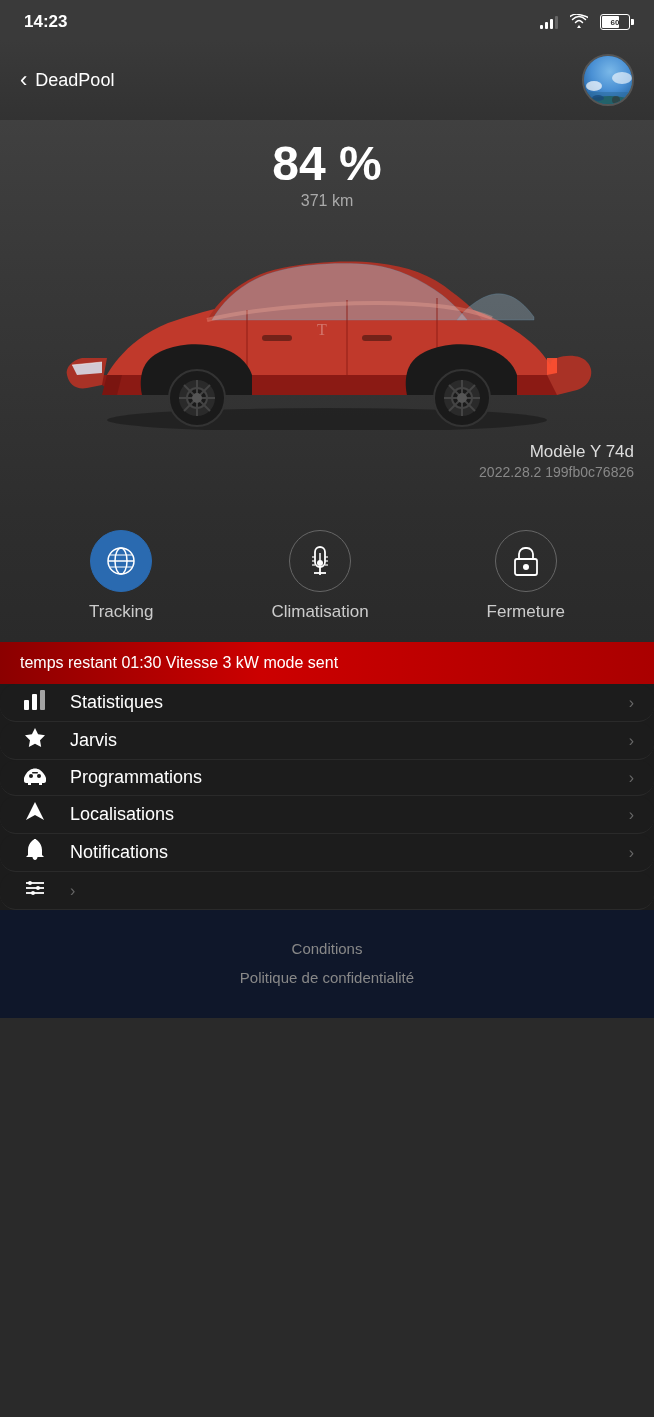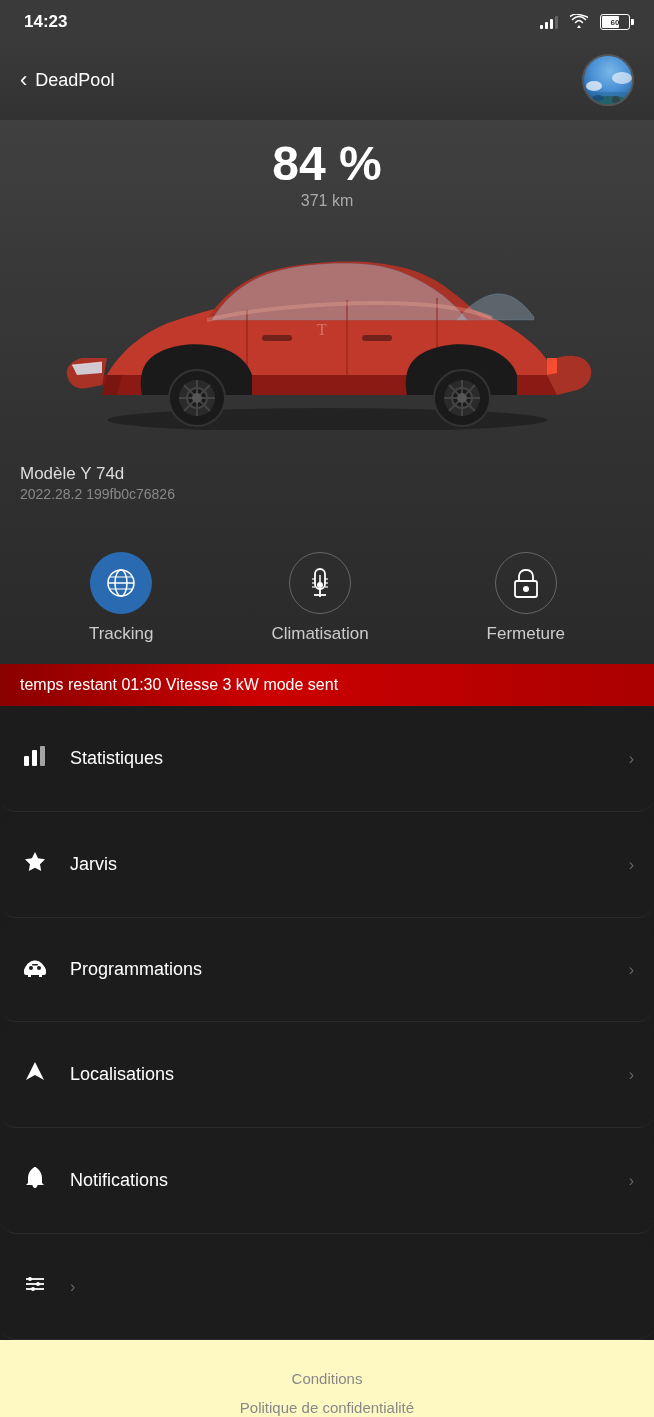--- a/index.html
+++ b/index.html
@@ -147,22 +147,22 @@
       align-items: center;
       justify-content: center;
       position: relative;
     }
     
     .car-svg {
       width: 560px;
       height: 200px;
     }
     .car-model-info {
-      margin-top: 24px;
-      text-align: left;
+      margin-top: 2px;
+      text-align: right;
     }
     .car-model {
       font-size: 17px;
       color: #ddd;
       font-weight: 400;
     }
     .car-version {
       font-size: 14px;
       color: #888;
       margin-top: 2px;
@@ -213,21 +213,21 @@
     }
 
     
     .menu-list {
       background: #1c1c1c;
       flex: 1;
     }
     .menu-item {
       display: flex;
       align-items: center;
-      padding: 38px 20px;
+      padding: 4px 20px;
       border-bottom: 1px solid #2a2a2a;
       cursor: pointer;
       background: #1c1c1c;
       border-radius: 16px;
     }
     .menu-icon {
       width: 30px;
       text-align: center;
       margin-right: 20px;
       font-size: 20px;
@@ -239,21 +239,21 @@
       color: white;
       font-weight: 400;
     }
     .menu-chevron {
       font-size: 16px;
       color: #666;
     }
 
     
     .footer {
-      background: #fef9c3;
+      background: #0f172a;
       padding: 30px 8px 20px;
       text-align: center;
     }
     .footer-link {
       font-size: 15px;
       color: #888;
       display: block;
       margin-bottom: 12px;
       cursor: pointer;
     }

